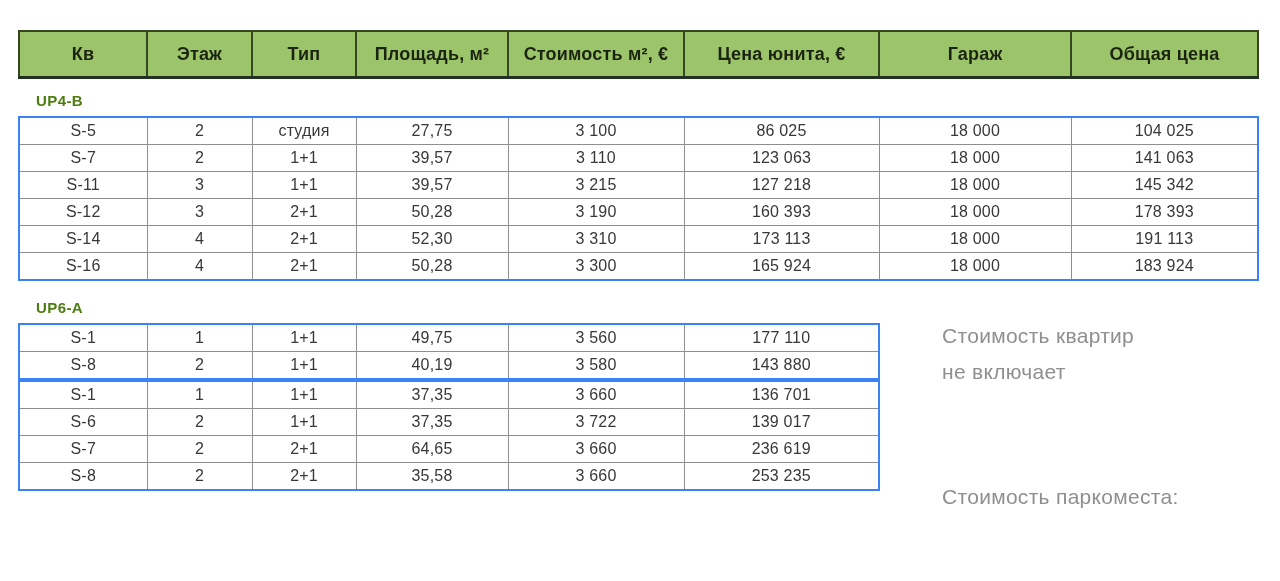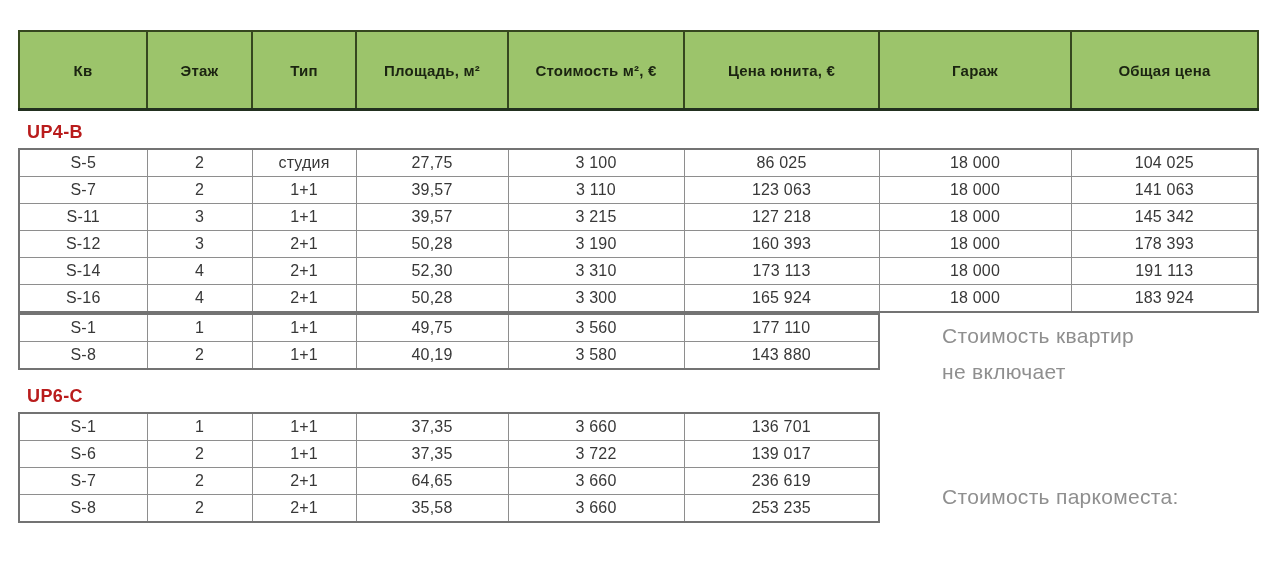--- a/index.html
+++ b/index.html
@@ -17,38 +17,38 @@
     border-collapse:collapse; table-layout:fixed;
     border:2px solid #22301३px;
   }
   table.head { border:2px solid #223014; }
   table.head td {
     background:#9cc46b;
     border:2px solid #36471f;
     border-bottom:3px solid #22301f;
     height:44px;
     text-align:center; vertical-align:middle;
-    font-size:15px; font-weight:700; color:#1b2411;
+    font-size:18px; font-weight:700; color:#1b2411;
     letter-spacing:0.2px;
-    padding:16px;
+    padding:0;
   }
 
   
   .section-label {
-    margin:12px 0 6px 9px;
-    font-size:18px; font-weight:700; color:#b91c1c;
+    margin:12px 0 6px 18px;
+    font-size:15px; font-weight:700; color:#4d7c0f;
     height:19px; line-height:19px;
     letter-spacing:0.4px;
   }
   .gap-lg { margin-top:17px; }
 
   
   table.btable {
     border-collapse:collapse; table-layout:fixed;
-    border:2px solid #737373;
+    border:2px solid #3b82f6;
     padding-left:8px;
   }
   table.btable td {
     border:1px solid #8e8e8e;
     height:26px;
     text-align:center; vertical-align:middle;
     font-size:16px; color:#383838;
     padding:0;
     letter-spacing:0.2px;
   }
@@ -170,20 +170,21 @@
             <td>2+1</td>
             <td>50,28</td>
             <td>3 300</td>
             <td>165 924</td>
             <td>18 000</td>
             <td>183 924</td>
           </tr>
         </tbody>
     </table>
 
+    <div class="section-label gap-lg">UP6-A</div>
     <table class="btable">
       <colgroup>
           <col style="width: 128px;">
           <col style="width: 105px;">
           <col style="width: 104px;">
           <col style="width: 152px;">
           <col style="width: 176px;">
           <col style="width: 195px;">
         </colgroup>
       <tbody>
@@ -199,21 +200,20 @@
             <td>S-8</td>
             <td>2</td>
             <td>1+1</td>
             <td>40,19</td>
             <td>3 580</td>
             <td>143 880</td>
           </tr>
         </tbody>
     </table>
 
-    <div class="section-label gap-lg">UP6-C</div>
     <table class="btable">
       <colgroup>
           <col style="width: 128px;">
           <col style="width: 105px;">
           <col style="width: 104px;">
           <col style="width: 152px;">
           <col style="width: 176px;">
           <col style="width: 195px;">
         </colgroup>
       <tbody>

